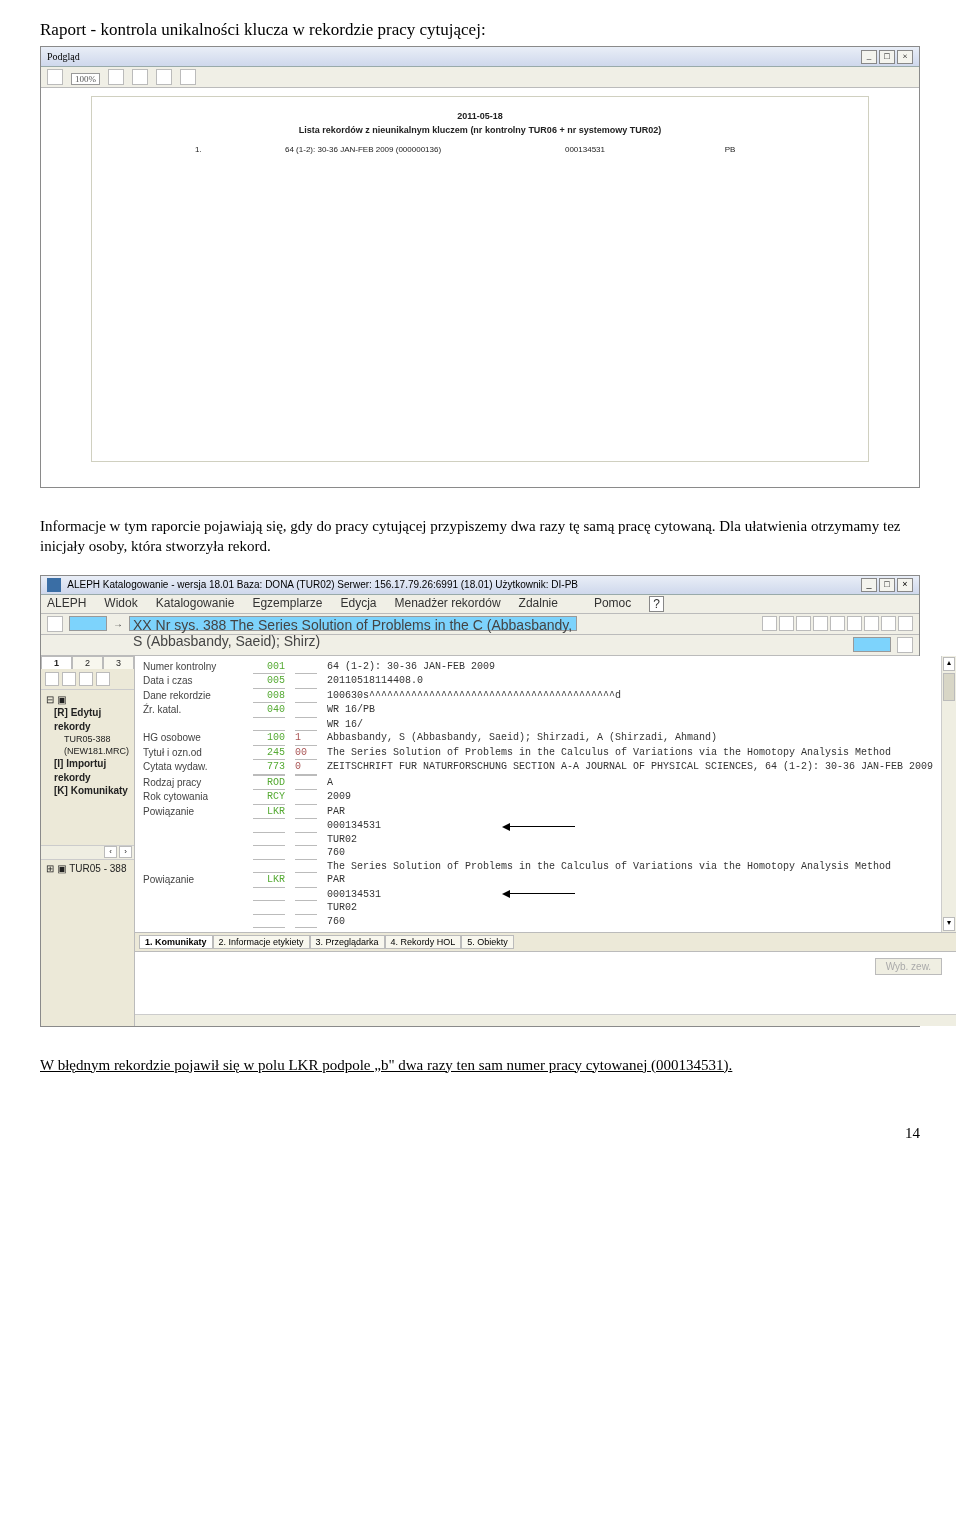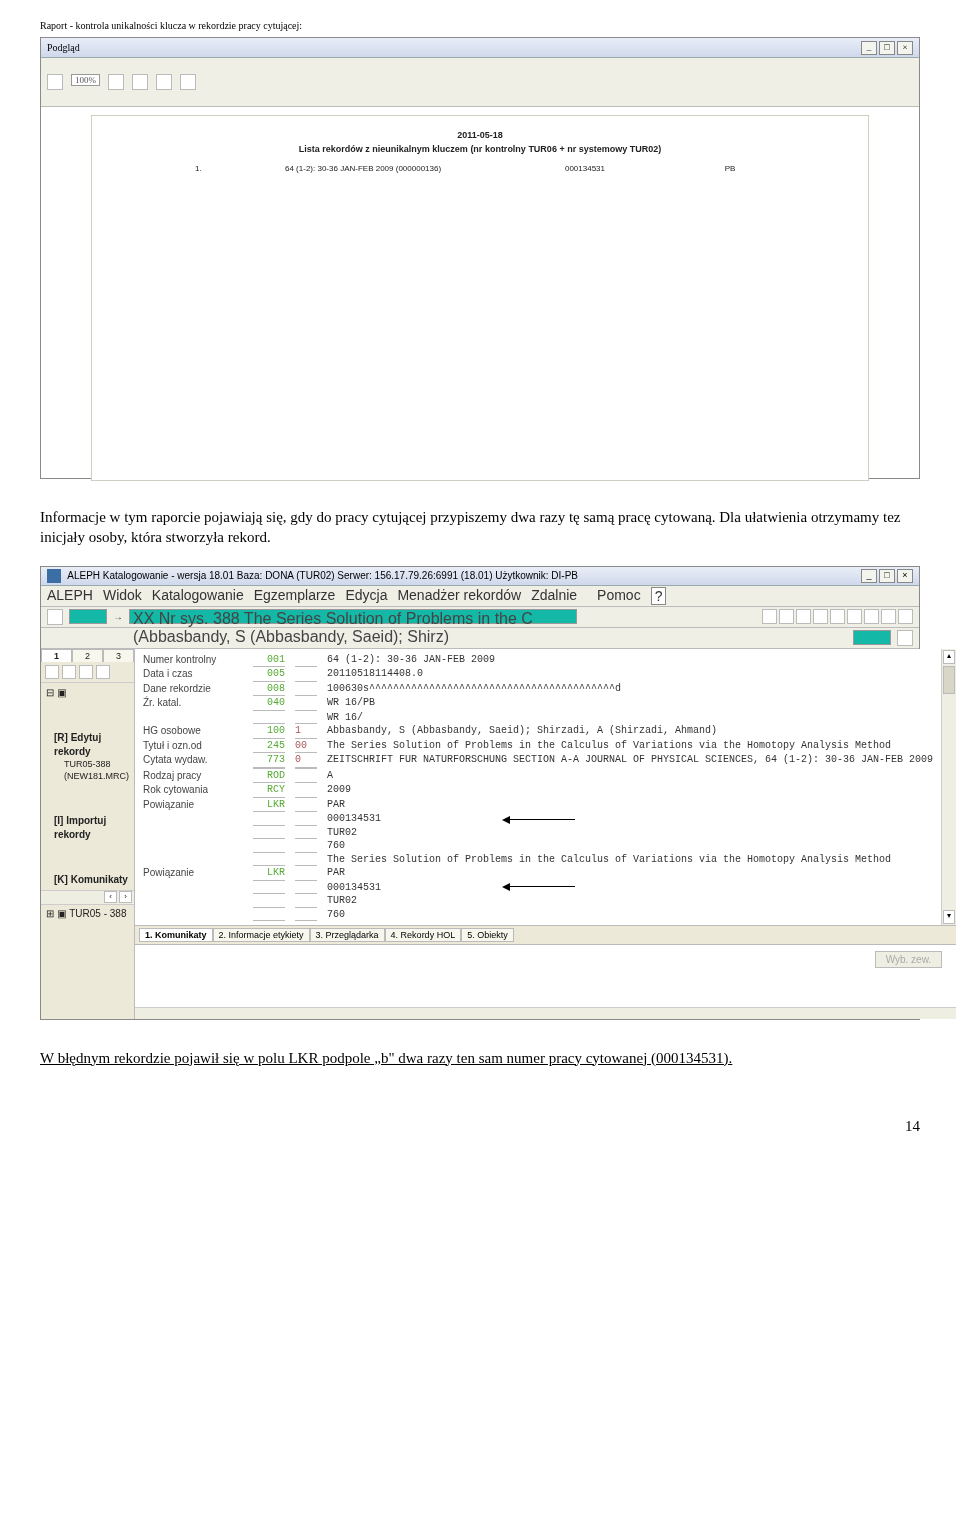--- a/index.html
+++ b/index.html
@@ -6,21 +6,21 @@
     font-family: Georgia, 'Times New Roman', serif;
     background: #fff;
     margin: 0;
     padding: 20px 40px;
     font-size: 15px;
     color: #000;
     width: 880px;
   }
   .heading {
     margin-bottom: 6px;
-    font-size: 10px;
+    font-size: 17px;
     font-family: Liberation Serif, serif;
   }
   .screenshot-box {
     border: 1px solid #8a8a8a;
     background: #fff;
     margin-bottom: 28px;
   }
   
   .preview-titlebar {
     background: linear-gradient(#e9eef7,#cfd8ec);
@@ -31,22 +31,22 @@
     display:flex; align-items:center; justify-content:space-between;
   }
   .winctrls { display:flex; gap:2px; }
   .winctrls span {
     width:14px; height:12px; border:1px solid #888; background:#f4f4ee;
     font-size:9px; text-align:center; line-height:11px;
   }
   .preview-toolbar {
     background:#f0efe6;
     border-bottom:1px solid #bbb;
-    padding:16px 6px;
-    display:flex; align-items:flex-start; gap:8px;
+    padding:2px 6px;
+    display:flex; align-items:flex-end; gap:8px;
     font-size:9px; color:#555;
   }
   .tb-icon {
     width:14px; height:14px; border:1px solid #bbb; background:#fff;
   }
   .zoom-box {
     border:1px solid #999; background:#fff; font-size:9px;
     padding:0 3px; display:inline-block;
   }
   .report-page {
@@ -76,31 +76,31 @@
     padding:2px 6px;
     display:flex; justify-content:space-between; align-items:center;
     font-size:10px;
   }
   .al-titleicon {
     width:14px; height:14px; background:#3a6ea5; display:inline-block;
     margin-right:4px; vertical-align:middle;
   }
   .aleph-menu {
     background:#f0efe6; border-bottom:1px solid #bbb;
-    font-size:14px; padding:1px 6px; color:#333;
-    display:flex; gap:10px;
+    font-size:12px; padding:1px 6px; color:#333;
+    display:flex; gap:18px;
   }
   .aleph-menu span { cursor:default; }
   .aleph-toolbar2 {
     background:#f0efe6; border-bottom:1px solid #bbb;
     font-size:10px; padding:2px 6px;
     display:flex; align-items:center; gap:6px; color:#444;
   }
   .al-input {
-    border:1px solid #999; background:#14b8a6; height:13px; font-size:16px;
+    border:1px solid #999; background:#7dd3fc; height:13px; font-size:14px;
     padding:0 3px;
   }
   .aleph-toolbar2 .spacer { flex:1; }
   .right-icons { display:flex; gap:2px; }
   .right-icons span {
     width:13px; height:13px; border:1px solid #bbb; background:#fff;
     display:inline-block;
   }
   .aleph-body { display:flex; height:370px; }
   .al-tree {
@@ -110,21 +110,21 @@
   }
   .tree-tabs { display:flex; }
   .tree-tabs span {
     flex:1; text-align:center; border:1px solid #bbb; border-bottom:0;
     background:#f8f7ee; font-size:9px; padding:1px 0;
   }
   .tree-tabs .active { background:#fff; font-weight:bold; }
   .tree-icons { padding:3px 4px; display:flex; gap:3px; border-bottom:1px solid #ccc;}
   .tree-icons span { width:12px; height:12px; border:1px solid #bbb; background:#fff; }
   .tree-list { padding:3px 5px; line-height:1.35; flex:1; }
-  .tree-bold { font-weight:bold;margin-top:32px; }
+  .tree-bold { font-weight:bold; }
   .tree-sub { padding-left:10px; font-size:9px; }
   .tree-scroll { height:13px; border-top:1px solid #ccc; background:#efeee2;
     display:flex; justify-content:flex-end; align-items:center; padding:0 2px; gap:2px;}
   .tree-scroll span { width:11px; height:10px; border:1px solid #bbb; background:#fff; font-size:8px; text-align:center; line-height:9px;}
   .al-main { flex:1; display:flex; flex-direction:column; background:#fff; }
   .rec-area { flex:1; overflow:hidden; position:relative; }
   .rec-table { font-family:'Courier New', monospace; font-size:10px;
     color:#333; padding:4px 8px; line-height:1.35; }
   .rec-row { display:flex; gap:10px; white-space:pre; }
   .c1 { width:100px; color:#444; font-family: Tahoma, Arial, sans-serif; }

